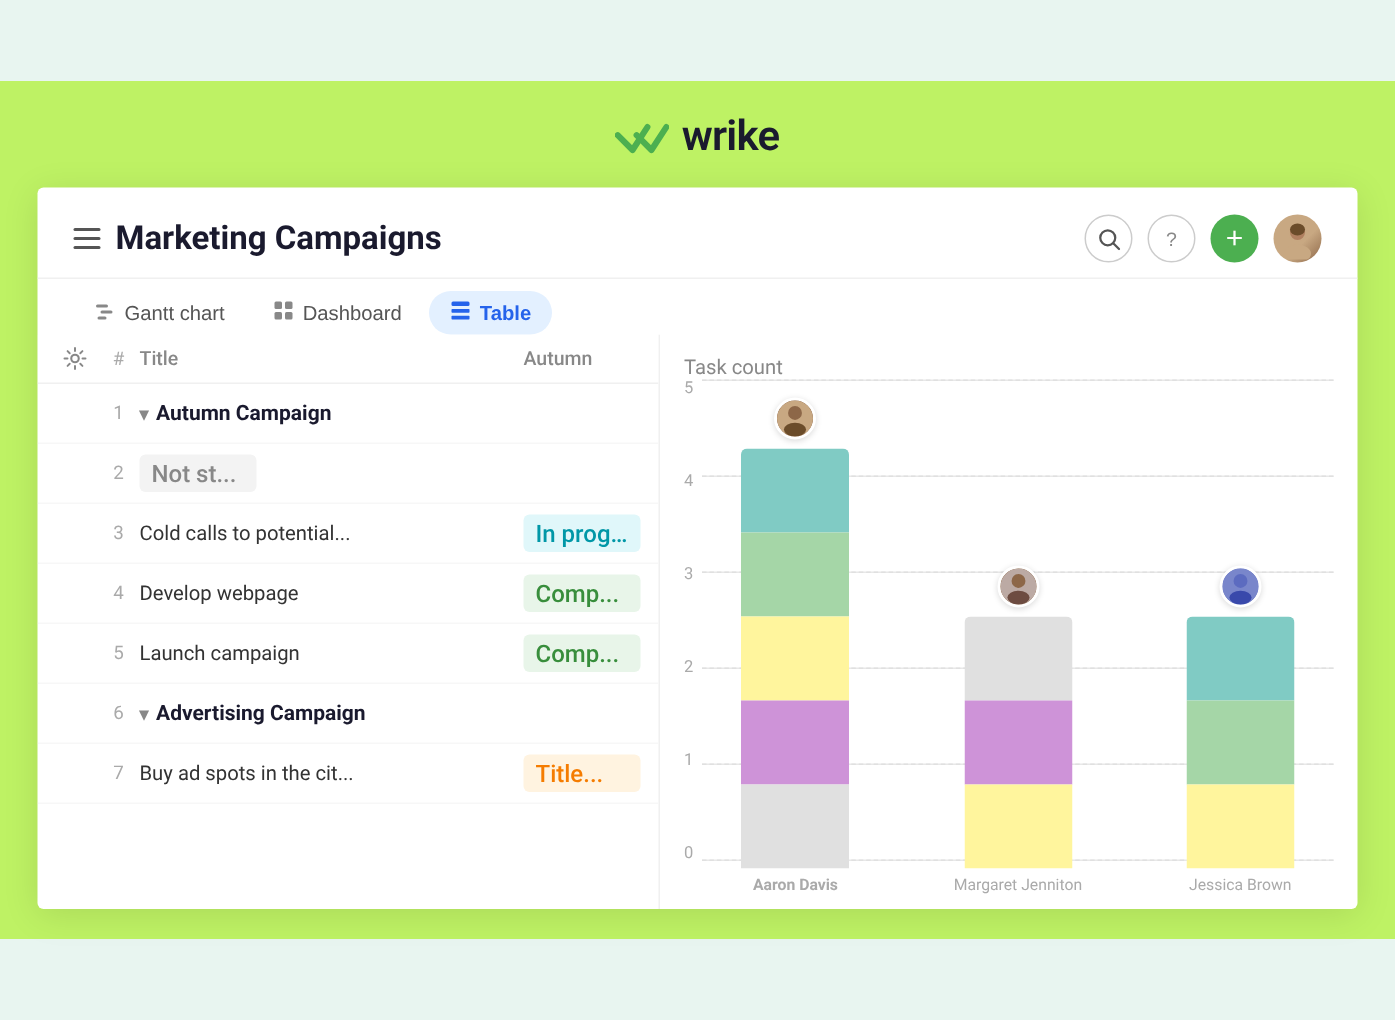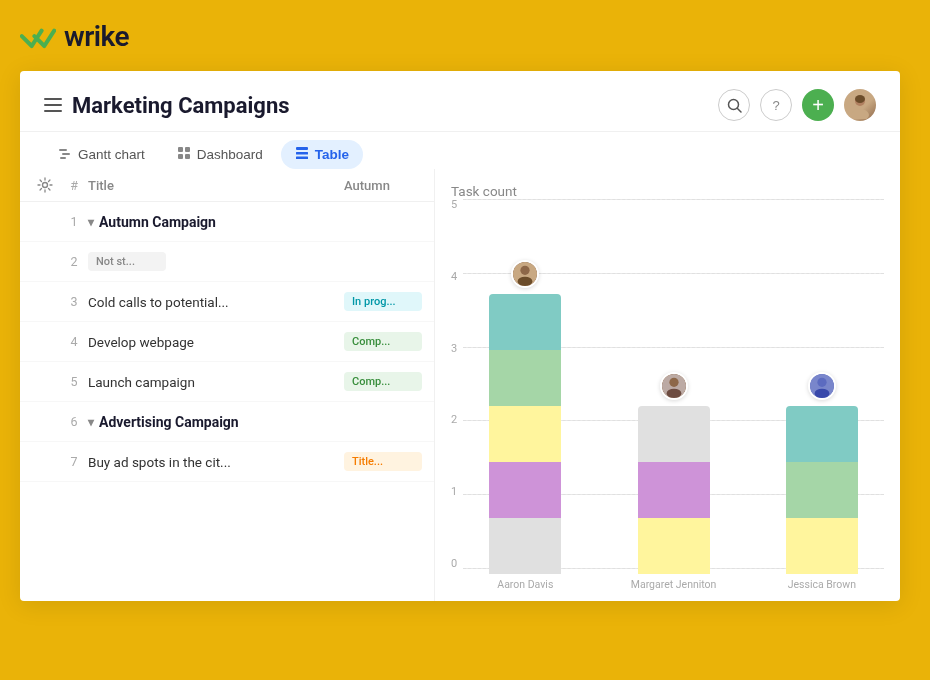--- a/index.html
+++ b/index.html
@@ -8,24 +8,25 @@
       background: #e8f5f0;
       display: flex;
       justify-content: center;
       align-items: center;
       width: 930px;
       height: 680px;
       overflow: hidden;
     }
     .outer-wrapper {
       width: 930px;
-      height: 680px;
-      background: #eab308;
-      display: flex;
-      flex-direction: column;
+      height: 572px;
+      background: #bef264;
+      display: flex;
+      flex-direction: column;
+      align-items: center;
       padding: 20px;
     }
     .wrike-logo {
       display: flex;
       align-items: center;
       gap: 8px;
       margin-bottom: 18px;
     }
     .wrike-logo .check-icon {
       width: 36px;
@@ -228,21 +229,21 @@
       color: #888;
       font-size: 12px;
     }
     .row-status {
       width: 80px;
       flex-shrink: 0;
     }
     .status-badge {
       padding: 3px 8px;
       border-radius: 4px;
-      font-size: 11px;
+      font-size: 16px;
       font-weight: 500;
       white-space: nowrap;
       overflow: hidden;
       text-overflow: ellipsis;
       max-width: 78px;
       display: block;
     }
     .status-not-started { background: #f3f3f3; color: #888; }
     .status-in-progress { background: #e0f7fa; color: #0097a7; }
     .status-completed { background: #e8f5e9; color: #388e3c; }
@@ -530,21 +531,21 @@
 
             <div class="grid-lines">
               <div class="grid-line"></div>
               <div class="grid-line"></div>
               <div class="grid-line"></div>
               <div class="grid-line"></div>
               <div class="grid-line"></div>
               <div class="grid-line"></div>
             </div>
 
-            <div class="bar-group" style="position:relative;">
+            <div class="bar-group" style="position:relative;font-weight:bold;">
               <div class="bar-avatar" style="background:#8d6748; top:-34px;">
                 <svg width="26" height="26" viewBox="0 0 26 26">
                   <circle cx="13" cy="13" r="13" fill="#c8a882"></circle>
                   <circle cx="13" cy="9" r="5" fill="#8d6748"></circle>
                   <ellipse cx="13" cy="21" rx="8" ry="5" fill="#6b4c2a"></ellipse>
                 </svg>
               </div>
               <div class="stacked-bar" style="height:280px; width:72px;">
                 <div class="bar-segment" style="background:#e0e0e0; height:56px;"></div>
                 <div class="bar-segment" style="background:#ce93d8; height:56px;"></div>

